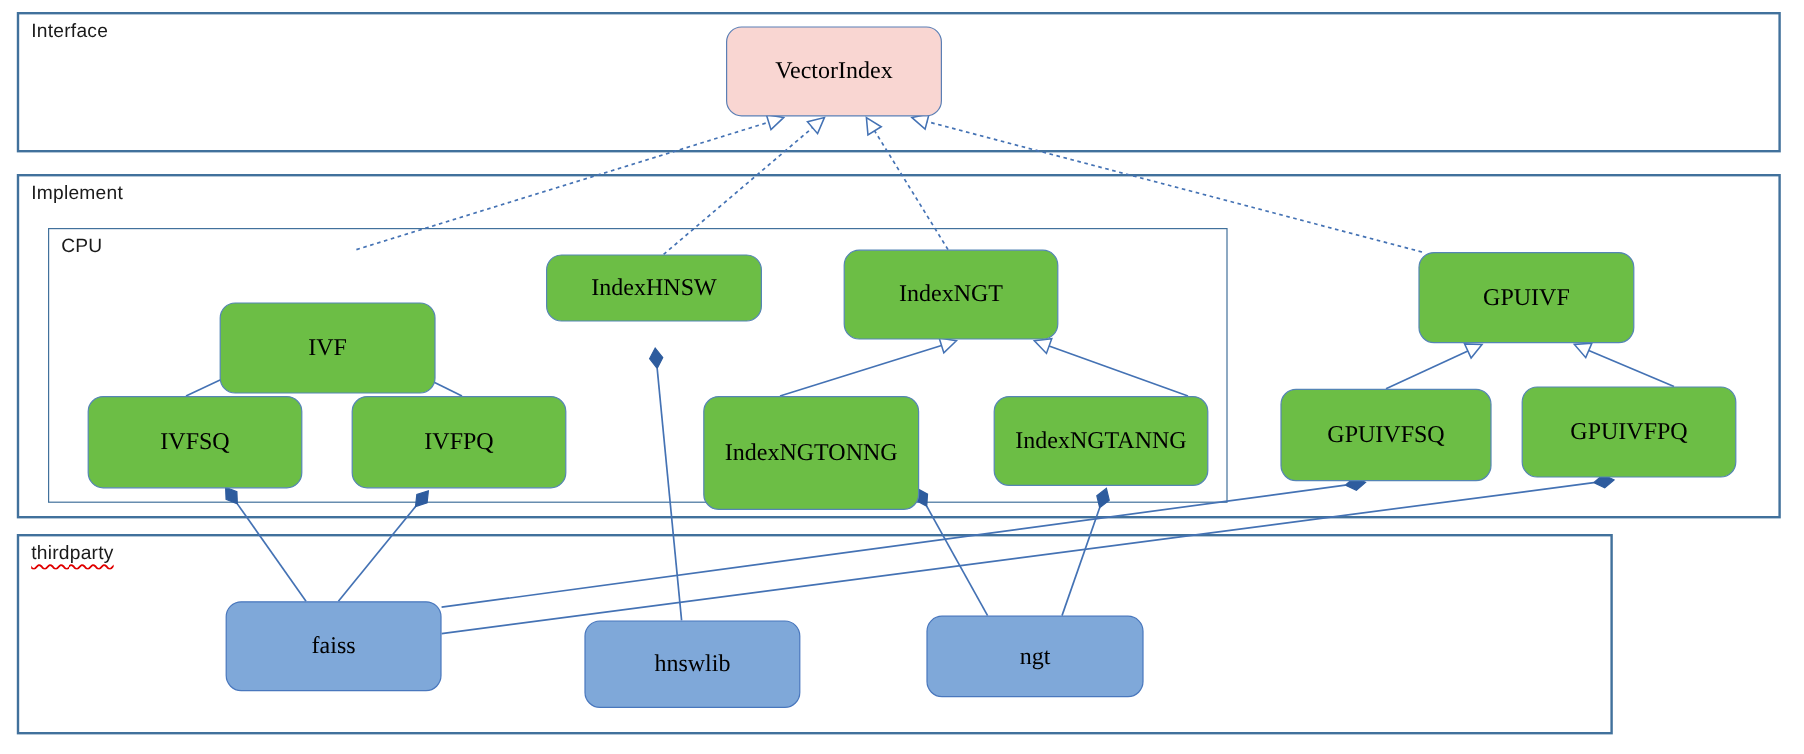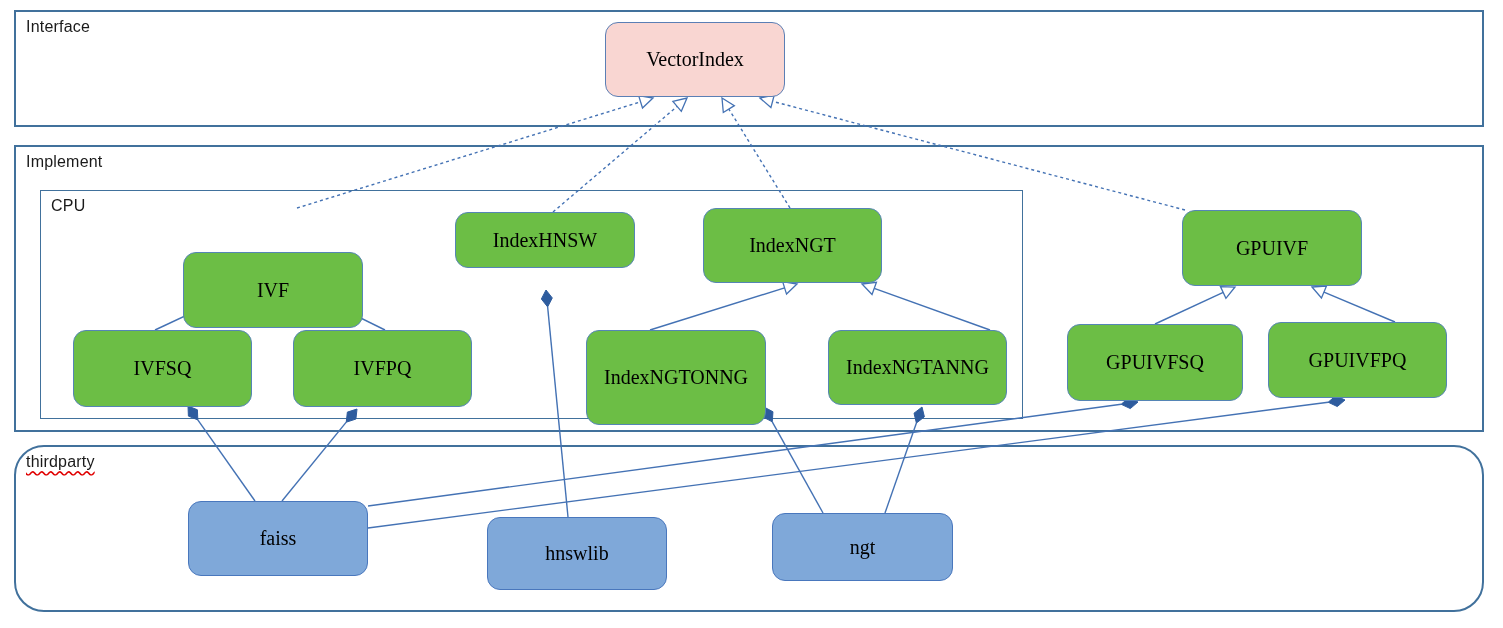--- a/index.html
+++ b/index.html
@@ -33,21 +33,21 @@
 
   <div class="container outer" style="left: 14px; top: 145px; width: 1470px; height: 287px;">
     <span class="container-label">Implement</span>
   </div>
 
   <div class="container inner" style="left: 40px; top: 190px; width: 983px; height: 229px;">
     <span class="container-label">CPU</span>
   </div>
 
 
-  <div class="container outer" style="left: 14px; top: 445px; width: 1470px; height: 167px; border-radius: 30px;">
+  <div class="container outer" style="left: 14px; top: 445px; width: 1330px; height: 167px;">
     <span class="container-label spell">thirdparty</span>
   </div>
 
   <svg id="edges-layer" width="1503" height="628">
       <g>
         <line x1="297" y1="208" x2="640.5794077742179" y2="101.83782344055066" stroke="#4472b4" stroke-width="1.4" stroke-dasharray="3 3"></line>
         <polygon points="653,98 642.4983194944932,108.04811955344174 638.6604960539426,95.62752732765959" fill="#ffffff" stroke="#4472b4" stroke-width="1.3"></polygon>
       </g>
       <g>
         <line x1="553" y1="212" x2="677.0984361508876" y2="106.42371849849867" stroke="#4472b4" stroke-width="1.4" stroke-dasharray="3 3"></line>

